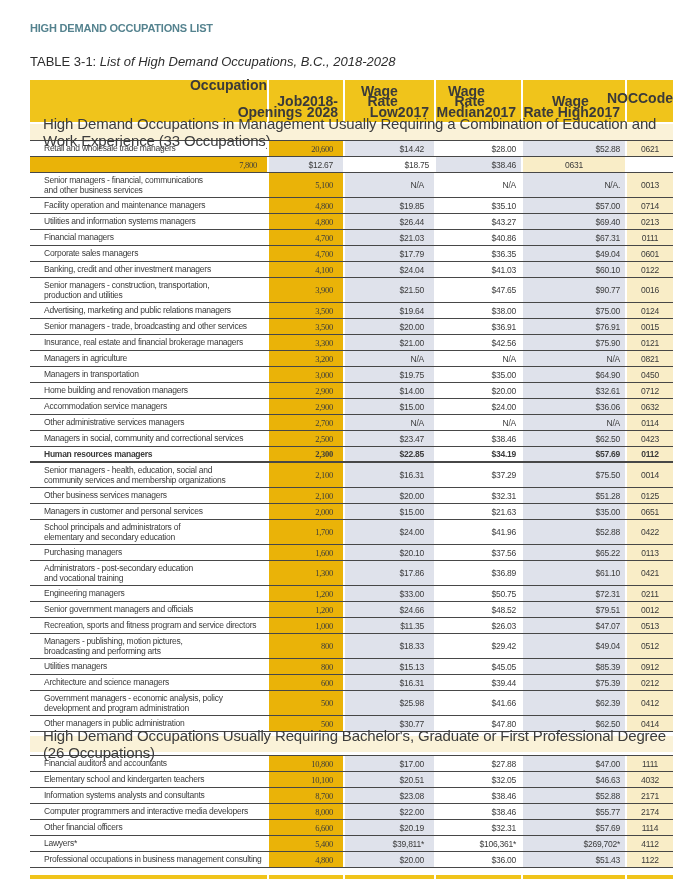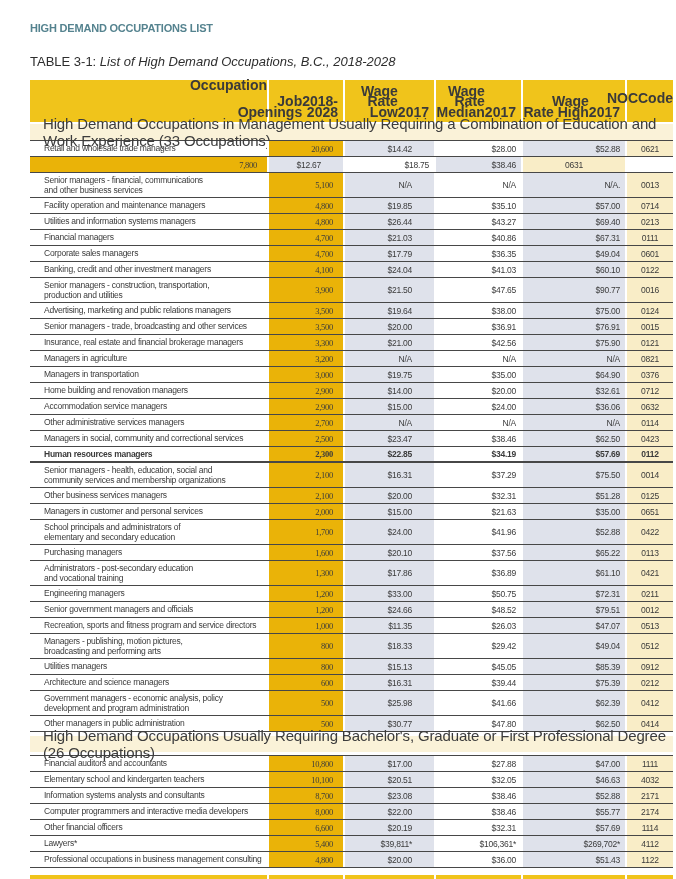--- a/index.html
+++ b/index.html
@@ -79,21 +79,21 @@
   .cell{
     font-size:8.5px;
     letter-spacing:-0.25px;
     display:flex;align-items:center;
     overflow:visible;
     white-space:nowrap;
   }
   .cell + .cell{border-left:2px solid #fff;}
   .c-occ{padding-left:14px;flex-direction:column;align-items:flex-start;justify-content:center;line-height:10.5px;}
   .c-open{justify-content:flex-end;padding-right:10px;background:#eab308;font-family:Liberation Serif, serif;}
-  .c-low{justify-content:flex-end;padding-right:22px;background:var(--band-gray);}
+  .c-low{justify-content:flex-end;padding-right:10px;background:var(--band-gray);}
   .c-med{justify-content:flex-end;padding-right:5px;background:#fff;}
   .c-high{justify-content:flex-end;padding-right:5px;background:var(--band-gray);}
   .c-noc{justify-content:center;background:var(--noc-cream);}
   
   .bottomstrip{margin-top:7px;height:9px;}
   .bottomstrip .scell{background:var(--header-yellow);}
   .bottomstrip .scell + .scell{border-left:2px solid #fff;}
 </style>
 </head>
 <body>
@@ -264,21 +264,21 @@
               <div class="cell c-noc">0821</div>
             </div>
             <div class="row grid">
               <div class="cell c-occ">
                 <div>Managers in transportation</div>
               </div>
               <div class="cell c-open">3,000</div>
               <div class="cell c-low">$19.75</div>
               <div class="cell c-med">$35.00</div>
               <div class="cell c-high">$64.90</div>
-              <div class="cell c-noc">0376</div>
+              <div class="cell c-noc">0450</div>
             </div>
             <div class="row grid">
               <div class="cell c-occ">
                 <div>Home building and renovation managers</div>
               </div>
               <div class="cell c-open">2,900</div>
               <div class="cell c-low">$14.00</div>
               <div class="cell c-med">$20.00</div>
               <div class="cell c-high">$32.61</div>
               <div class="cell c-noc">0712</div>

